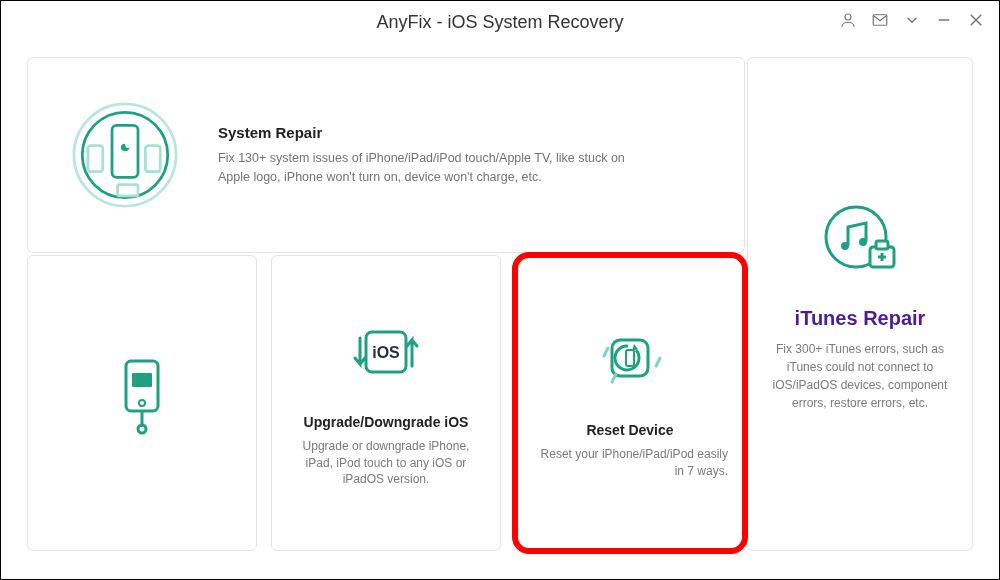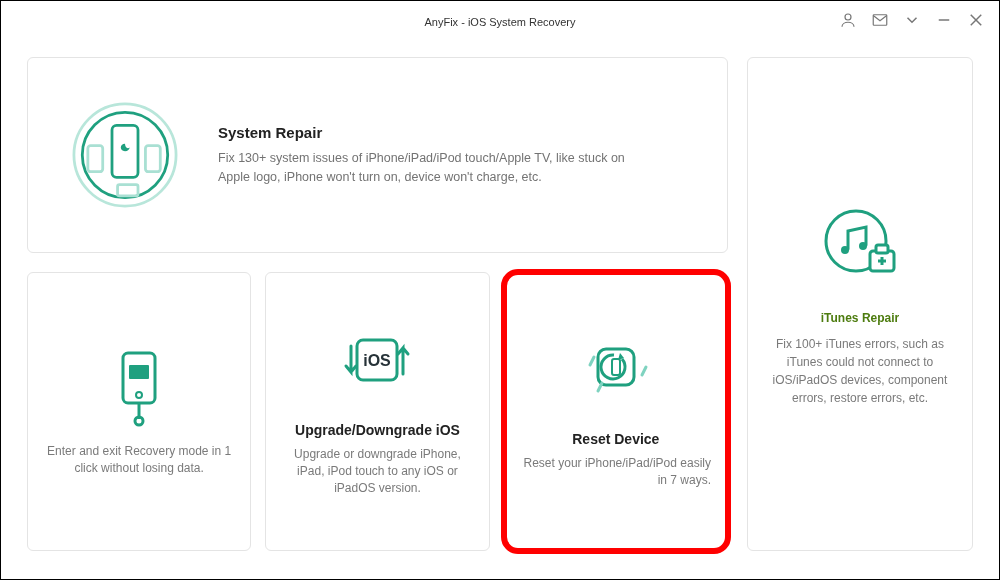--- a/index.html
+++ b/index.html
@@ -1,34 +1,34 @@
 <!DOCTYPE html>
 <html><head>
   <meta charset="utf-8">
   <style>
     * { margin:0; padding:0; box-sizing:border-box; }
     body { width:1000px; height:580px; font-family:-apple-system,BlinkMacSystemFont,"Segoe UI",Arial,sans-serif; background:#fff; border:1px solid #000; overflow:hidden; }
     .titlebar { height:42px; display:flex; align-items:center; justify-content:center; position:relative; }
-    .title { font-size:11px; color:#333; }
+    .title { font-size:18px; color:#333; }
     .winctrls { position:absolute; right:14px; top:10px; display:flex; align-items:center; gap:14px; }
     .winctrls svg, .winctrls span { width:18px; height:18px; display:flex; align-items:center; justify-content:center; color:#666; font-size:16px; }
-    .content { padding:14px 26px 28px 26px; display:grid; grid-template-columns: 1fr 226px; grid-template-rows:auto 1fr; gap:19px; height:calc(100% - 42px); }
+    .content { padding:14px 26px 28px 26px; display:grid; grid-template-columns: 1fr 226px; grid-template-rows:auto 1fr; gap:2px; height:calc(100% - 42px); }
     .card { border:1px solid #e4e4e4; border-radius:6px; padding:20px; background:#fff; }
     .hero { grid-column:1; grid-row:1; display:flex; align-items:center; gap:28px; padding:32px; }
     .hero-icon { width:130px; height:130px; flex-shrink:0; display:flex; align-items:center; justify-content:center; }
     .hero-text h2 { font-size:15px; font-weight:600; color:#222; margin-bottom:8px; }
     .hero-text p { font-size:12.5px; color:#737373; line-height:1.5; max-width:430px; }
     .bottom { grid-column:1; grid-row:2; display:grid; grid-template-columns:repeat(3,1fr); gap:14px; }
     .card-sm { display:flex; flex-direction:column; align-items:center; justify-content:center; text-align:center; padding:8px 16px; }
     .card-sm .ic { width:80px; height:80px; display:flex; align-items:center; justify-content:center; margin-bottom:16px; }
     .card-sm h3 { font-size:14px; font-weight:600; color:#222; margin-bottom:8px; }
     .card-sm p { font-size:12px; color:#7a7a7a; line-height:1.4; }
     .side { grid-column:2; grid-row:1 / span 2; display:flex; flex-direction:column; align-items:center; justify-content:center; text-align:center; padding:28px 18px; }
     .side .ic { width:88px; height:88px; display:flex; align-items:center; justify-content:center; margin-bottom:22px; }
-    .side h3 { font-size:12px; font-weight:600; color:#4d7c0f; margin-bottom:10px; }
+    .side h3 { font-size:20px; font-weight:600; color:#4c1d95; margin-bottom:10px; }
     .side p { font-size:12px; color:#7a7a7a; line-height:1.5; }
     .highlight { outline:6px solid #f00; outline-offset:-3px; border-radius:14px;text-align:right; }
   </style>
 </head>
 <body>
 
 <div class="titlebar">
   <div class="title">AnyFix - iOS System Recovery</div>
   <div class="winctrls">
     <span>
@@ -89,36 +89,35 @@
         <path d="M32 48V30l18-4v18" fill="none" stroke="#1fa07f" stroke-width="3" stroke-linecap="round"></path>
         <circle cx="29" cy="49" r="4" fill="#1fa07f"></circle>
         <circle cx="47" cy="45" r="4" fill="#1fa07f"></circle>
         <rect x="54" y="50" width="24" height="20" rx="3" fill="#fff" stroke="#1fa07f" stroke-width="3"></rect>
         <line x1="66" y1="56" x2="66" y2="64" stroke="#1fa07f" stroke-width="3"></line>
         <line x1="62" y1="60" x2="70" y2="60" stroke="#1fa07f" stroke-width="3"></line>
         <rect x="60" y="44" width="12" height="8" rx="2" fill="#fff" stroke="#1fa07f" stroke-width="3"></rect>
       </svg>
     </div>
     <h3>iTunes Repair</h3>
-    <p>Fix 100+ iTunes errors, such as iTunes could not connect to iOS/iPadOS devices, component errors, restore errors, etc.</p>
+    <p>Fix 300+ iTunes errors, such as iTunes could not connect to iOS/iPadOS devices, component errors, restore errors, etc.</p>
   </div>
 
   <div class="bottom">
 
     <div class="card card-sm">
       <div class="ic">
         <svg viewBox="0 0 80 80">
           <rect x="24" y="6" width="32" height="50" rx="5" fill="none" stroke="#1fa07f" stroke-width="3"></rect>
           <rect x="30" y="18" width="20" height="14" rx="1" fill="#1fa07f"></rect>
           <circle cx="40" cy="48" r="3" fill="none" stroke="#1fa07f" stroke-width="2"></circle>
           <line x1="40" y1="56" x2="40" y2="72" stroke="#1fa07f" stroke-width="3"></line>
           <circle cx="40" cy="74" r="4" fill="none" stroke="#1fa07f" stroke-width="3"></circle>
         </svg>
       </div>
-      <p>Enter and exit Recovery mode in 1 click without losing data.</p>
     </div>
 
     <div class="card card-sm">
       <div class="ic">
         <svg viewBox="0 0 80 80">
           <rect x="20" y="14" width="40" height="40" rx="6" fill="none" stroke="#1fa07f" stroke-width="3"></rect>
           <text x="40" y="40" text-anchor="middle" font-size="16" font-weight="600" fill="#263238">iOS</text>
           <path d="M14 20v26l-5-6m5 6l5-6" fill="none" stroke="#1fa07f" stroke-width="3" stroke-linecap="round"></path>
           <path d="M66 48V22l-5 6m5-6l5 6" fill="none" stroke="#1fa07f" stroke-width="3" stroke-linecap="round"></path>
         </svg>

